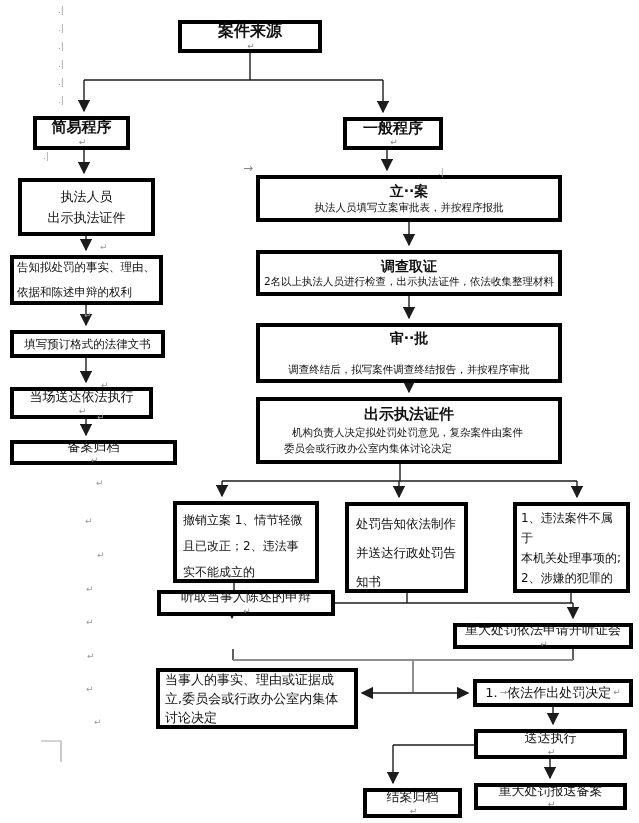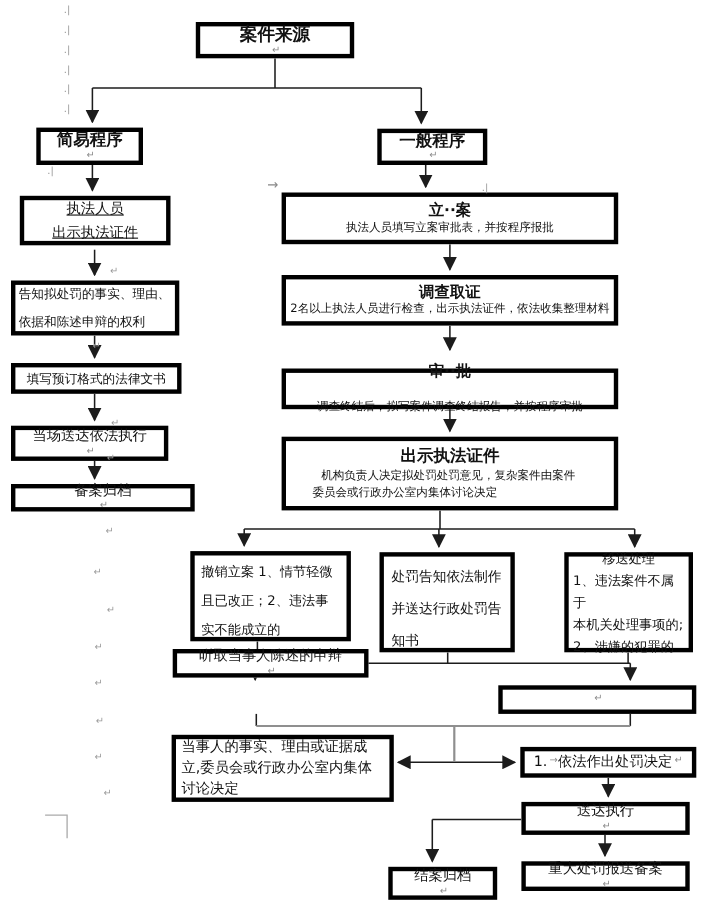--- a/index.html
+++ b/index.html
@@ -16,43 +16,43 @@
   }
   .ttl{font-weight:600;white-space:nowrap;}
   .sub{font-size:10.5px;white-space:nowrap;}
   .rm{color:#8a8a8a;font-size:9px;margin-left:2px;font-weight:400;}
   .fmark{position:absolute;color:#9a9a9a;font-size:9px;z-index:2;line-height:1;}
   .garrow{position:absolute;color:#8a8a8a;font-size:12px;z-index:2;line-height:1;}
   
   .b-case   {left:178px;top:20px;width:144px;height:33px;font-size:16px;}
   .b-simple {left:33px;top:116px;width:97px;height:34px;font-size:15px;}
   .b-general{left:343px;top:117px;width:100px;height:33px;font-size:15px;}
-  .b-enf    {left:18px;top:178px;width:137px;height:45px;font-size:13px;line-height:21px;text-decoration:underline;}
+  .b-enf    {left:18px;top:178px;width:137px;height:58px;font-size:13px;line-height:21px;}
   .b-inform {left:10px;top:255px;width:153px;height:50px;font-size:11.5px;line-height:25px;align-items:flex-start;padding:0 3px;}
   .b-fill   {left:10px;top:330px;width:155px;height:28px;font-size:11.5px;}
   .b-onsite {left:10px;top:387px;width:143px;height:32px;font-size:13px;}
   .b-filing {left:10px;top:440px;width:167px;height:25px;font-size:13px;}
   .b-lian   {left:256px;top:175px;width:306px;height:47px;font-size:14px;}
   .b-invest {left:256px;top:250px;width:306px;height:46px;font-size:14px;}
-  .b-appr   {left:256px;top:335px;width:306px;height:37px;font-size:14px;gap:16px;}
+  .b-appr   {left:256px;top:323px;width:306px;height:60px;font-size:14px;gap:16px;}
   .b-draft  {left:256px;top:397px;width:306px;height:67px;font-size:15px;align-items:stretch;}
   .b-draft .ttl{text-align:center;}
   .b-draft .sub{text-align:left;padding-left:32px;line-height:16px;}
   .b-draft .sub2{padding-left:24px;}
   .b-withdraw{left:173px;top:501px;width:146px;height:82px;font-size:12px;line-height:26px;align-items:flex-start;padding:2px 6px;text-align:left;justify-content:flex-start;}
   .b-notice {left:345px;top:502px;width:123px;height:91px;font-size:12.5px;line-height:29px;align-items:flex-start;padding:3px 7px;text-align:left;justify-content:flex-start;}
   .b-transfer{left:513px;top:502px;width:117px;height:91px;font-size:12px;line-height:20px;align-items:stretch;padding:2px 4px;}
   .b-transfer .tl1{text-align:center;}
   .b-transfer .tln{text-align:left;}
   .b-hear   {left:157px;top:590px;width:178px;height:26px;font-size:13px;}
   .b-majorh {left:453px;top:623px;width:180px;height:26px;font-size:13px;}
   .b-party  {left:156px;top:668px;width:202px;height:61px;font-size:13px;line-height:19px;align-items:flex-start;padding:2px 5px;text-align:left;}
   .b-decide {left:473px;top:679px;width:160px;height:28px;font-size:13px;flex-direction:row;}
   .b-deliver{left:474px;top:729px;width:153px;height:30px;font-size:13px;}
-  .b-close  {left:353px;top:788px;width:99px;height:30px;font-size:13px;}
+  .b-close  {left:363px;top:788px;width:99px;height:30px;font-size:13px;}
   .b-report {left:474px;top:783px;width:153px;height:27px;font-size:13px;}
 </style>
 </head>
 <body>
 
 <div id="canvas">
 
   <svg class="connectors" width="639" height="823">
     <defs>
       <marker id="ah" viewBox="0 0 10 10" refX="9" refY="5" markerWidth="9" markerHeight="9" orient="auto-start-reverse">
@@ -171,32 +171,32 @@
 
   <div class="box b-withdraw">
     <span>撤销立案 1、情节轻微且已改正；2、违法事实不能成立的</span>
   </div>
 
   <div class="box b-notice">
     <span>处罚告知依法制作并送达行政处罚告知书</span>
   </div>
 
   <div class="box b-transfer">
-    <span class="tl1">移送处理</span>
     <span class="tln">1、违法案件不属于</span>
     <span class="tln">本机关处理事项的;</span>
     <span class="tln">2、涉嫌的犯罪的</span>
   </div>
 
   <div class="box b-hear">
     <span>听取当事人陈述的申辩</span>
       <span class="rm">↵</span>
   </div>
 
   <div class="box b-majorh">
+    <span>重大处罚依法申请开听证会</span>
       <span class="rm">↵</span>
   </div>
 
   <div class="box b-party">
     <span>当事人的事实、理由或证据成立,委员会或行政办公室内集体讨论决定</span>
   </div>
 
   <div class="box b-decide">
     <span>1.</span>
     <span class="rm">→</span>

